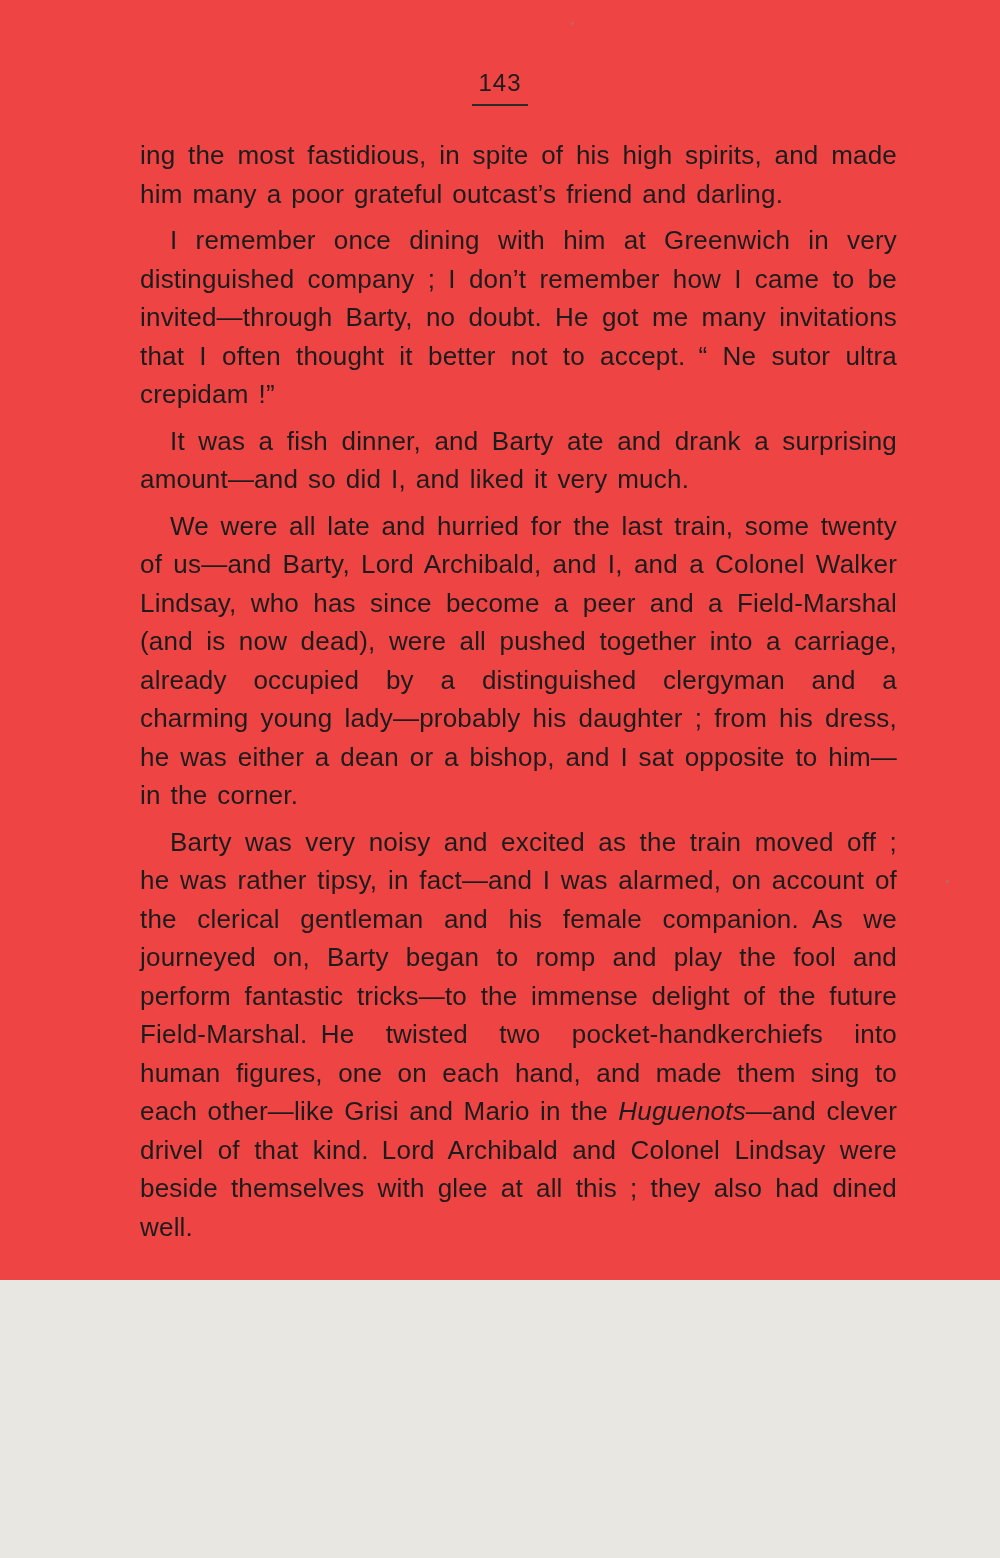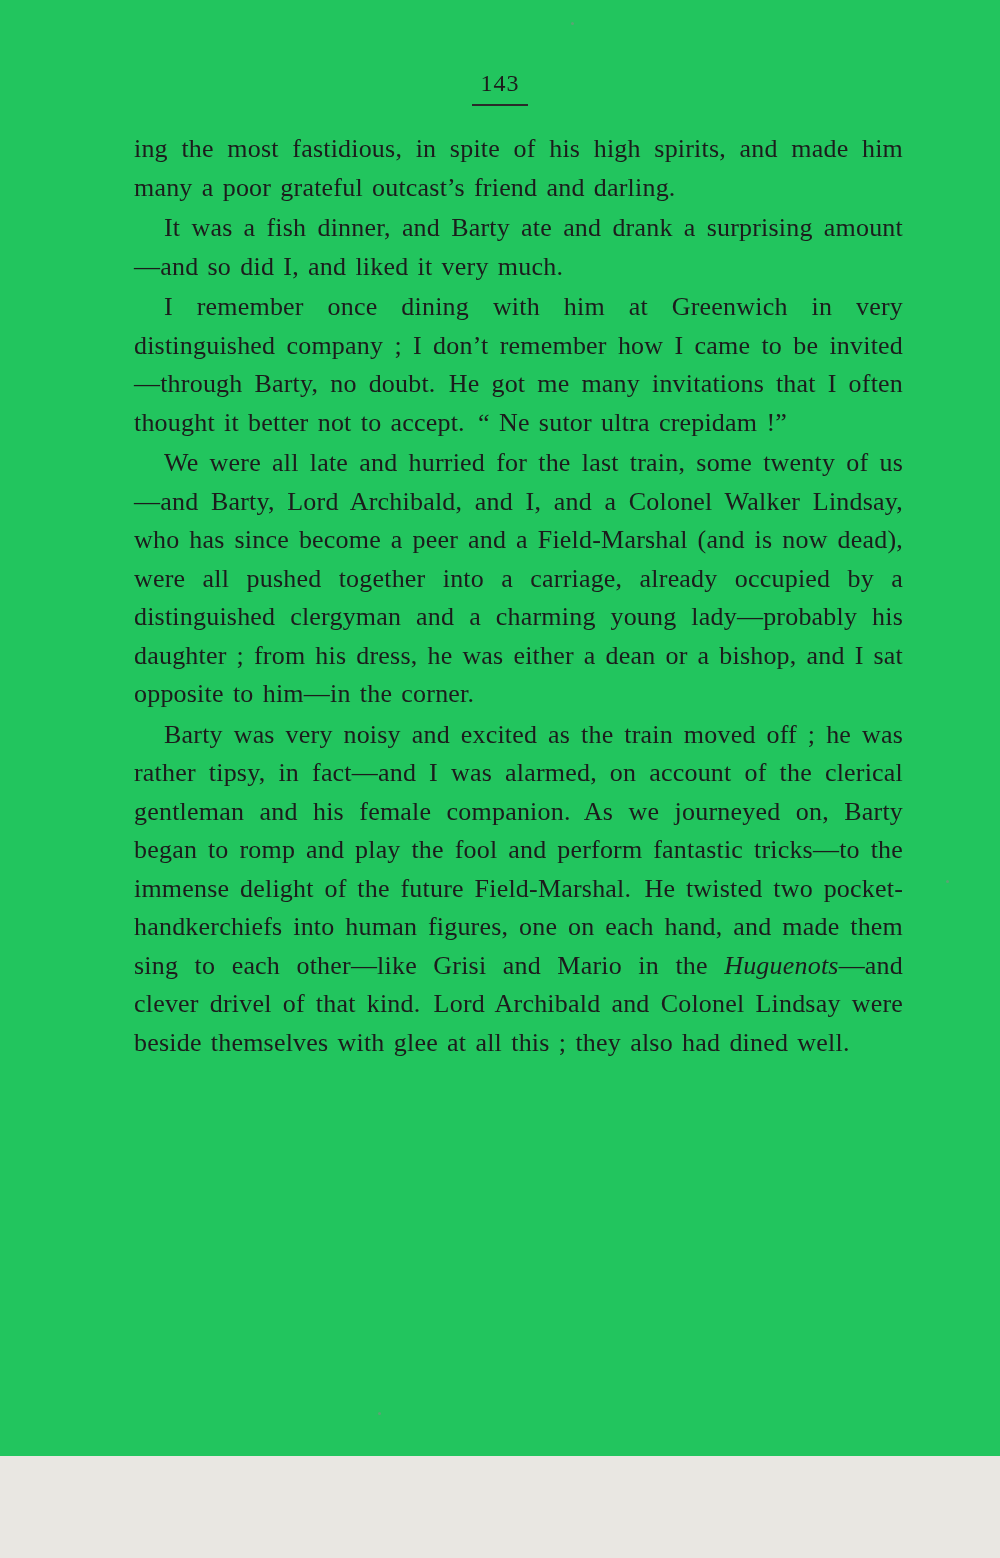--- a/index.html
+++ b/index.html
@@ -3,25 +3,25 @@
 <meta charset="utf-8">
 <style>
   html, body {
     margin: 0;
     padding: 0;
     background: #e9e7e2;
   }
   .page {
     position: relative;
     width: 1000px;
-    height: 1456px;
+    height: 1280px;
     margin: 0 auto;
-    background: #22c55e;
+    background: #ef4444;
     color: #1c1c1c;
-    font-family: Liberation Serif, serif;
+    font-family: Liberation Sans, sans-serif;
     box-sizing: border-box;
     overflow: hidden;
   }
   .page-header {
     padding-top: 70px;
     text-align: center;
   }
   .page-number {
     display: inline-block;
     font-size: 24px;
@@ -33,21 +33,21 @@
     height: 2px;
     background: #2a2a2a;
     margin: 8px auto 0 auto;
   }
   .text-column {
     box-sizing: border-box;
     width: 100%;
     padding: 22px 95px 0 132px;
   }
   .para {
-    margin: 2px;
+    margin: 8px;
     font-size: 26px;
     line-height: 38.5px;
     text-align: justify;
     word-spacing: 2.5px;
     letter-spacing: 0.2px;
   }
   .para.indent {
     text-indent: 30px;
   }
   .para em {
@@ -75,18 +75,18 @@
   <div class="speck s3"></div>
 
   <div class="page-header">
     <div class="page-number">143</div>
     <div class="page-number-rule"></div>
   </div>
 
   <div class="text-column">
 
   <p class="para"><span>ing the most fastidious, in spite of his high spirits, and made him many a poor grateful outcast’s friend and darling.</span></p>
+      <p class="para indent"><span>I remember once dining with him at Greenwich in very distinguished company ; I don’t remember how I came to be invited—through Barty, no doubt. He got me many invitations that I often thought it better not to accept. “ Ne sutor ultra crepidam !”</span></p>
       <p class="para indent"><span>It was a fish dinner, and Barty ate and drank a surprising amount—and so did I, and liked it very much.</span></p>
-      <p class="para indent"><span>I remember once dining with him at Greenwich in very distinguished company ; I don’t remember how I came to be invited—through Barty, no doubt. He got me many invitations that I often thought it better not to accept. “ Ne sutor ultra crepidam !”</span></p>
       <p class="para indent"><span>We were all late and hurried for the last train, some twenty of us—and Barty, Lord Archibald, and I, and a Colonel Walker Lindsay, who has since become a peer and a Field-Marshal (and is now dead), were all pushed together into a carriage, already occupied by a distinguished clergyman and a charming young lady—probably his daughter ; from his dress, he was either a dean or a bishop, and I sat opposite to him—in the corner.</span></p>
       <p class="para indent"><span>Barty was very noisy and excited as the train moved off ; he was rather tipsy, in fact—and I was alarmed, on account of the clerical gentleman and his female companion. As we journeyed on, Barty began to romp and play the fool and perform fantastic tricks—to the immense delight of the future Field-Marshal. He twisted two pocket-handkerchiefs into human figures, one on each hand, and made them sing to each other—like Grisi and Mario in the </span><em>Huguenots</em><span>—and clever drivel of that kind. Lord Archibald and Colonel Lindsay were beside themselves with glee at all this ; they also had dined well.</span></p>
     </div>
 </div>
 
 </body></html>

